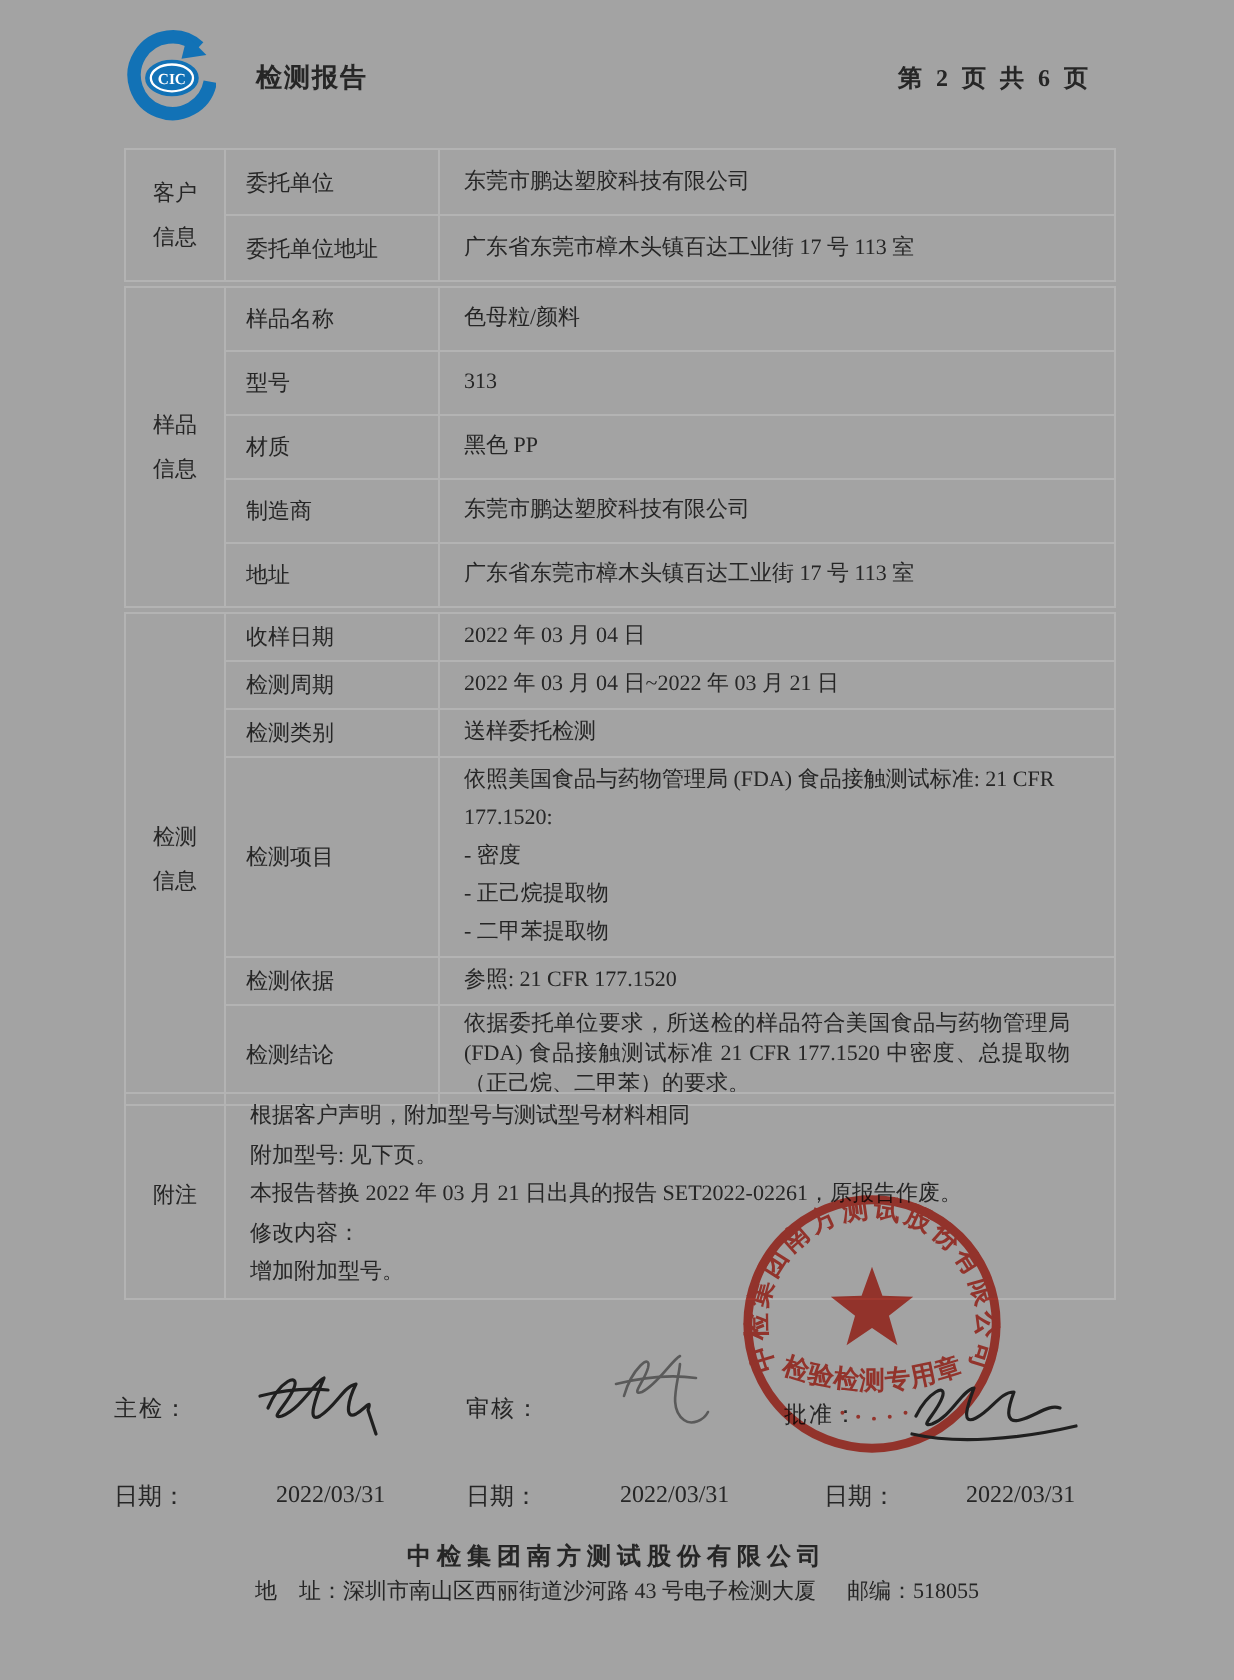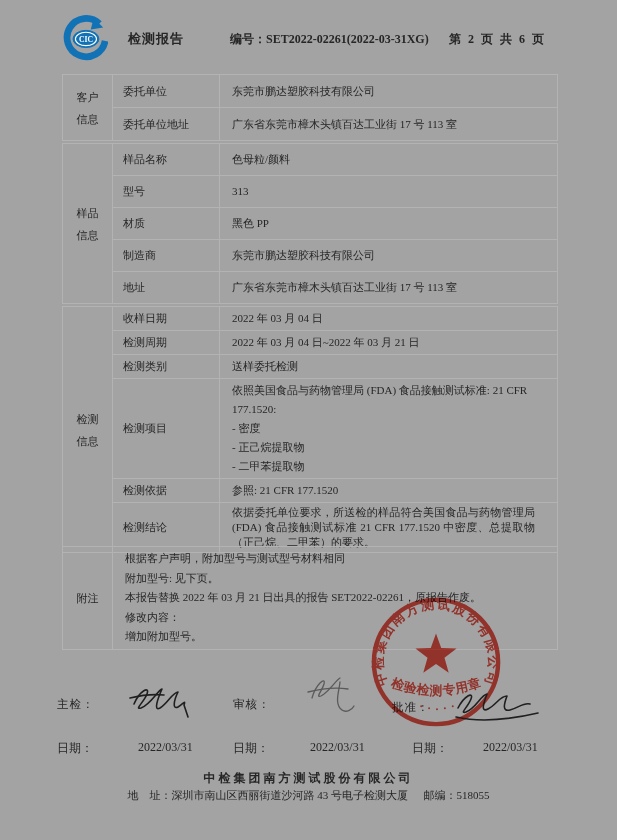--- a/index.html
+++ b/index.html
@@ -48,21 +48,20 @@
 <div class="page">
 
   <svg class="hdr-logo" viewBox="0 0 48 48">
     <path d="M39,9 A20,20 0 1 0 45,27" fill="none" stroke="#1272b6" stroke-width="7"></path>
     <path d="M33,3 L43,13 L30,15 Z" fill="#1272b6"></path>
     <ellipse cx="25" cy="25" rx="13.5" ry="9" fill="#1272b6" stroke="#1272b6" stroke-width="1"></ellipse>
     <ellipse cx="25" cy="25" rx="11" ry="7" fill="none" stroke="#ffffff" stroke-width="1.2"></ellipse>
     <text x="25" y="28.3" font-size="8" font-weight="bold" fill="#ffffff" text-anchor="middle" font-family="Liberation Serif, DejaVu Serif, serif">CIC</text>
   </svg>
   <div class="hdr-title">检测报告</div>
-  <div class="hdr-no"><span>编号：</span><span>SET2022-02261(2022-03-31XG)</span></div>
   <div class="hdr-pages">第 2 页 共 6 页</div>
 
   <table class="tbl t1">
     <tbody>
         <tr>
       <td class="sec" rowspan="2">客户
 信息</td>
       <td class="fld">委托单位</td>
       <td class="val">东莞市鹏达塑胶科技有限公司</td>
     </tr>

